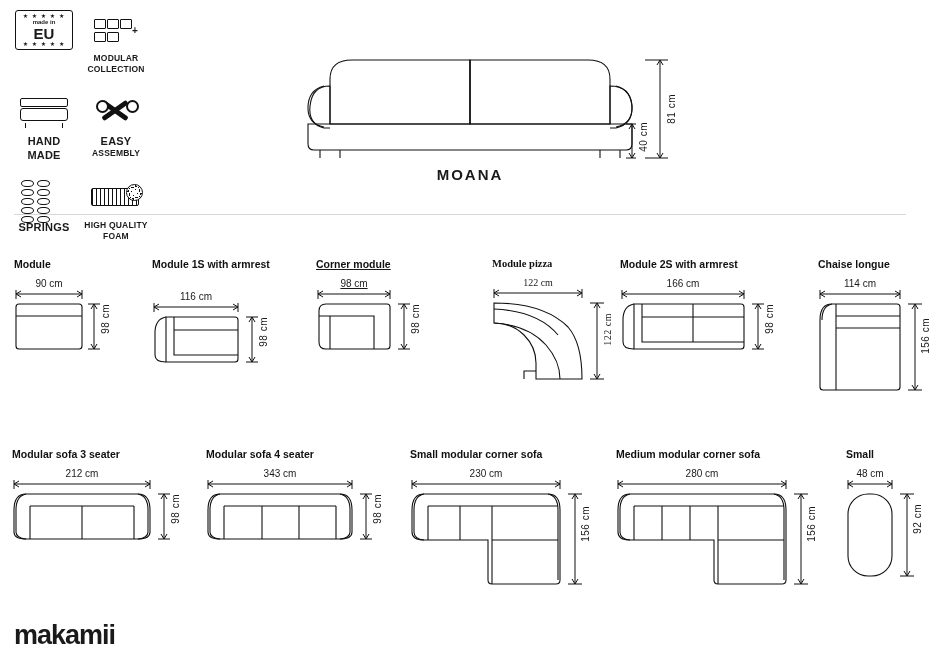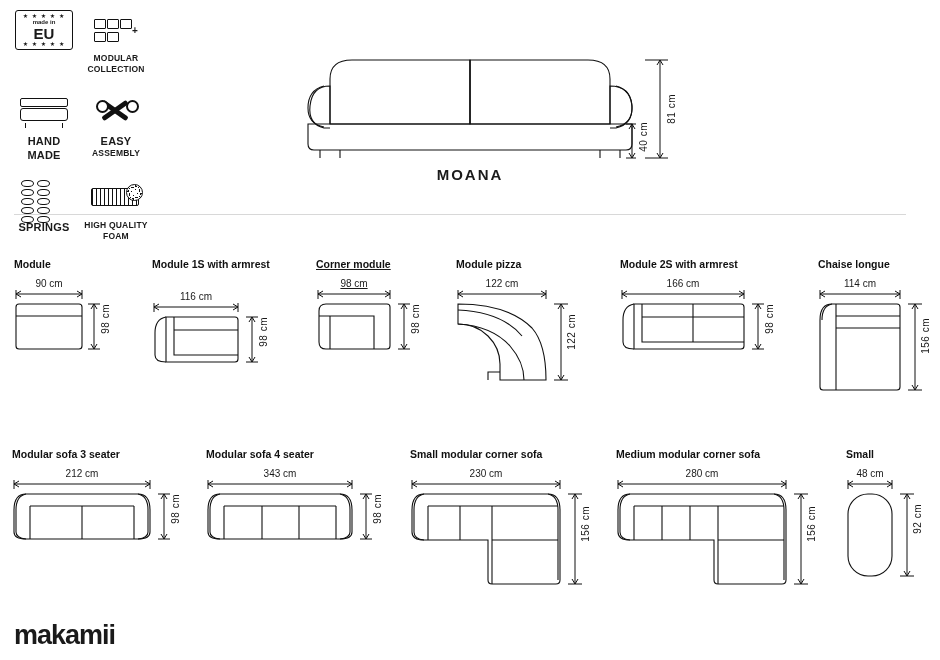--- a/index.html
+++ b/index.html
@@ -265,21 +265,21 @@
         <path class="ln" d="M14 26 L14 59"></path>
         <line class="ln-thin" x1="82" y1="14" x2="94" y2="14"></line>
         <line class="ln-thin" x1="82" y1="59" x2="94" y2="59"></line>
         <line class="ln-thin" x1="88" y1="14" x2="88" y2="59"></line>
         <path class="ln-thin" d="M85 19 L88 14 L91 19 M85 54 L88 59 L91 54"></path>
       </svg>
       <div class="vert-text" style="position:absolute;left:94px;top:26px;">98 cm</div>
     </div>
   </div>
 
-  <div class="item" style="left:456px;top:258px;width:140px;">
+  <div class="item" style="left:492px;top:258px;width:140px;font-family:Liberation Serif, serif;">
     <div class="name">Module pizza</div>
     <div style="position:relative;margin-top:8px;">
       <div class="meas-h" style="width:92px;">122 cm</div>
       <svg width="130" height="102" viewBox="0 0 130 102" style="margin-top:1px;">
         <line class="ln-thin" x1="2" y1="4" x2="90" y2="4"></line>
         <path class="ln-thin" d="M7 1 L2 4 L7 7 M85 1 L90 4 L85 7"></path>
         <line class="ln-thin" x1="2" y1="0" x2="2" y2="9"></line>
           <line class="ln-thin" x1="90" y1="0" x2="90" y2="9"></line>
         <path class="ln" d="M2 14 Q52 14 76 38 Q90 54 90 90 L44 90 L44 74 Q44 58 32 46 Q20 34 2 34 Z"></path>
         <path class="ln" d="M2 34 Q36 36 54 56 Q68 72 68 90"></path>

